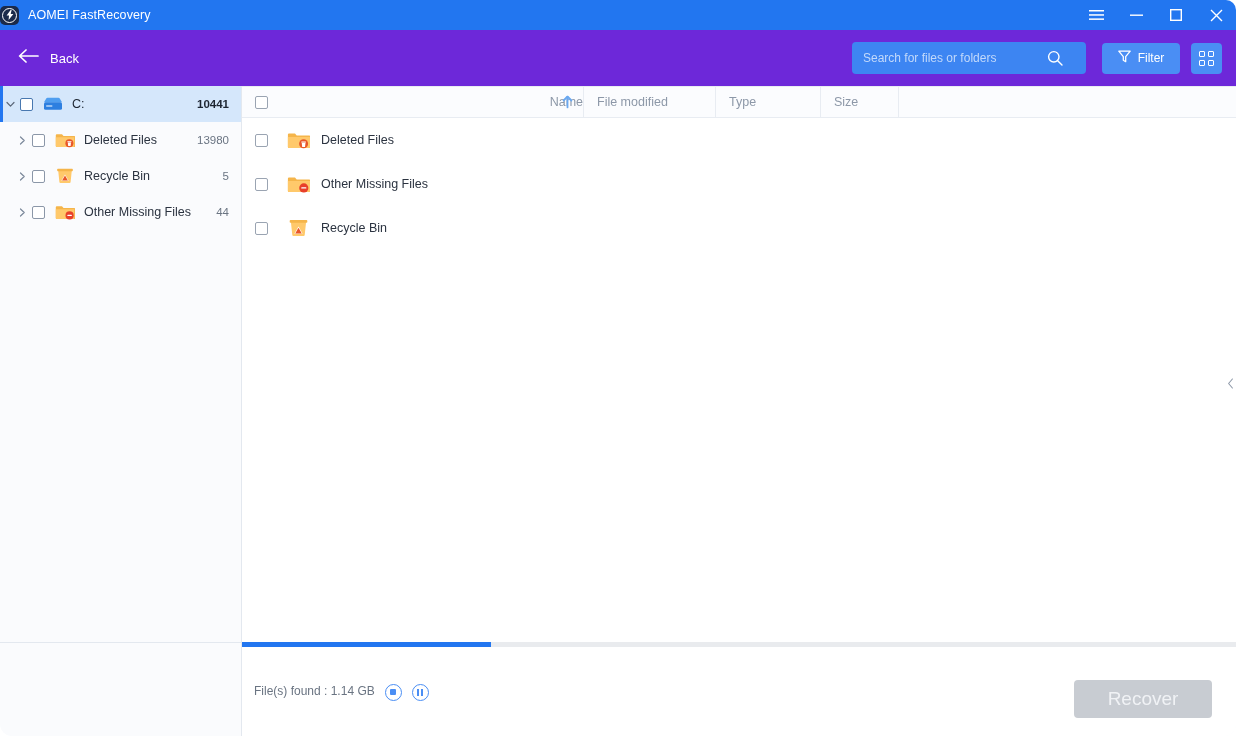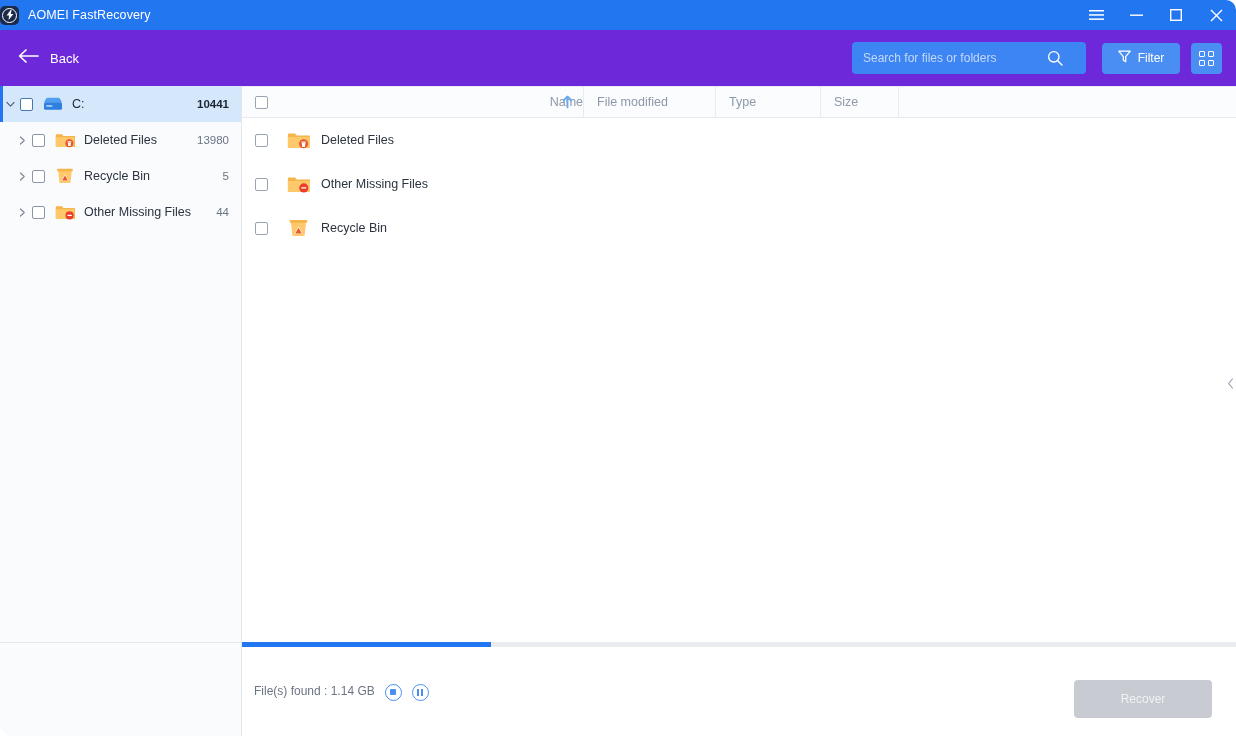--- a/index.html
+++ b/index.html
@@ -345,21 +345,21 @@
   .circ-btn .bars i {
     display: block;
     width: 2px; height: 7px;
     background: #4a8ef4;
   }
   .recover-btn {
     width: 138px; height: 38px;
     background: #c8ccd2;
     border-radius: 4px;
     color: #f0f2f5;
-    font-size: 12px;
+    font-size: 19px;
     display: flex; align-items: center; justify-content: center;
     flex: 0 0 auto;
     margin-top: 20px;
   }
   
   .sidebar-bottom-cap {
     height: 94px;
     width: 242px;
     flex: 0 0 242px;
     background: #fafbfd;

